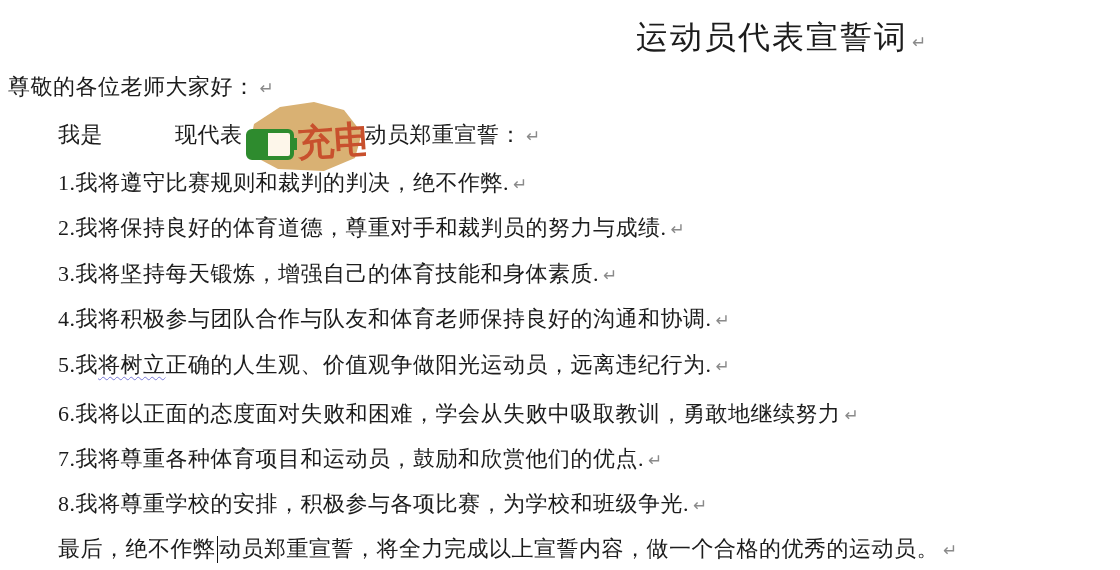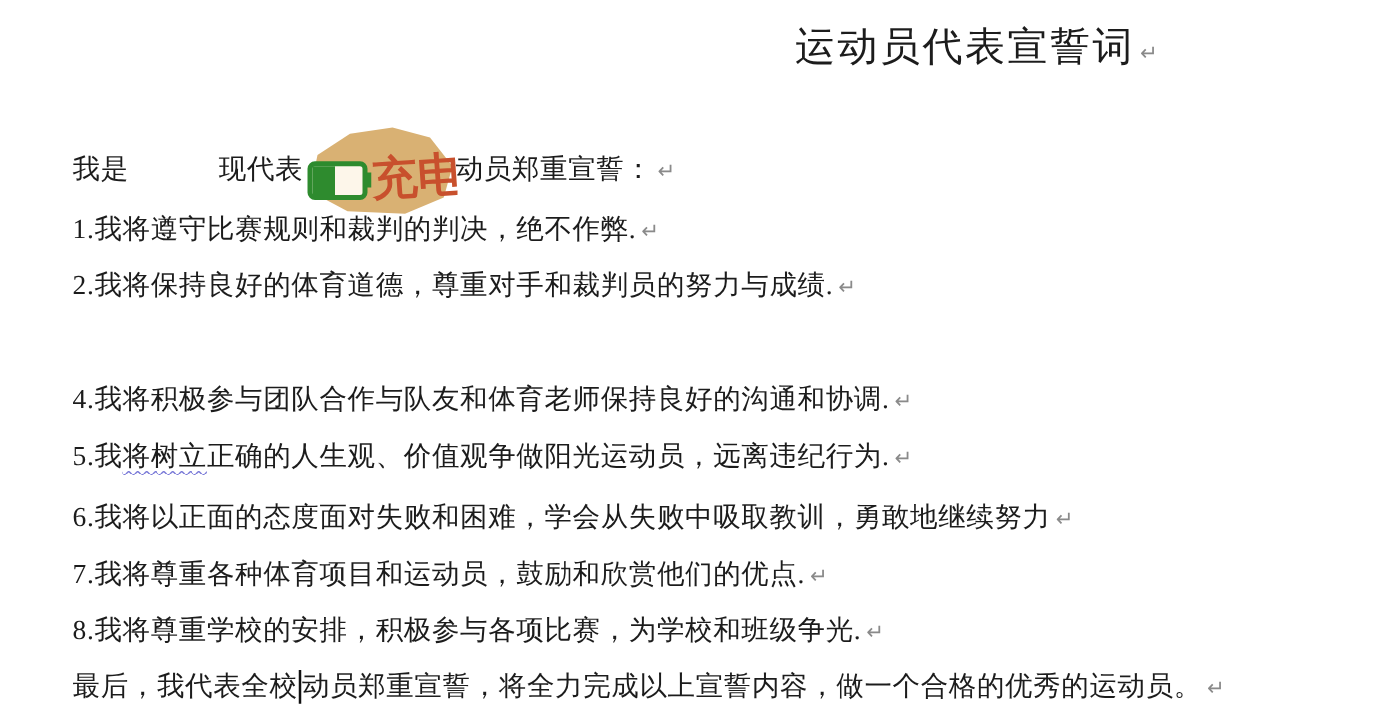--- a/index.html
+++ b/index.html
@@ -63,20 +63,23 @@
 </style>
 </head>
 <body>
 
 <div class="page">
 
   <div class="line title-line" style="top:8px; left:636px;">
     <span>运动员代表宣誓词</span><span class="pmark">↵</span>
   </div>
 
+  <div class="line" style="top:62px; left:8px;">
+    <span>尊敬的各位老师大家好：</span><span class="pmark">↵</span>
+  </div>
 
   <div class="line" style="top:110px; left:58px;">
     <span>我是</span><span class="spacer1"></span><span>现代表</span><span class="spacer2"></span><span>动员郑重宣誓：</span><span class="pmark">↵</span>
   </div>
 
   <div class="sticker">
     <svg viewBox="0 0 126 74" xmlns="http://www.w3.org/2000/svg">
       <polygon points="14,24 40,7 74,2 104,10 122,33 115,58 84,71 38,69 8,53" fill="#d9b173"></polygon>
       <g>
         <rect x="8" y="31" width="44" height="27" rx="4" fill="#fdf6ea" stroke-width="4" stroke="#2e8b2e"></rect>
@@ -88,20 +91,23 @@
   </div>
 
   <div class="line" style="top:158px; left:58px;text-align:right;">
     <span>1.我将遵守比赛规则和裁判的判决，绝不作弊.</span><span class="pmark">↵</span>
   </div>
 
   <div class="line" style="top:203px; left:58px;text-align:right;">
     <span>2.我将保持良好的体育道德，尊重对手和裁判员的努力与成绩.</span><span class="pmark">↵</span>
   </div>
 
+  <div class="line" style="top:249px; left:58px;">
+    <span>3.我将坚持每天锻炼，增强自己的体育技能和身体素质.</span><span class="pmark">↵</span>
+  </div>
 
   <div class="line" style="top:294px; left:58px;">
     <span>4.我将积极参与团队合作与队友和体育老师保持良好的沟通和协调.</span><span class="pmark">↵</span>
   </div>
 
   <div class="line" style="top:340px; left:58px;">
     <span>5.我</span><span class="squiggle">将树立</span><span>正确的人生观、价值观争做阳光运动员，远离违纪行为.</span><span class="pmark">↵</span>
   </div>
 
   <div class="line" style="top:389px; left:58px;">
@@ -110,16 +116,16 @@
 
   <div class="line" style="top:434px; left:58px;">
     <span>7.我将尊重各种体育项目和运动员，鼓励和欣赏他们的优点.</span><span class="pmark">↵</span>
   </div>
 
   <div class="line" style="top:479px; left:58px;">
     <span>8.我将尊重学校的安排，积极参与各项比赛，为学校和班级争光.</span><span class="pmark">↵</span>
   </div>
 
   <div class="line" style="top:524px; left:58px;">
-    <span>最后，我代表全校</span><span class="caret"></span><span>动员郑重宣誓，将全力完成以上宣誓内容，做一个合格的优秀的运动员。</span><span class="pmark">↵</span>
+    <span>最后，绝不作弊</span><span class="caret"></span><span>动员郑重宣誓，将全力完成以上宣誓内容，做一个合格的优秀的运动员。</span><span class="pmark">↵</span>
   </div>
 
 </div>
 
 </body></html>

